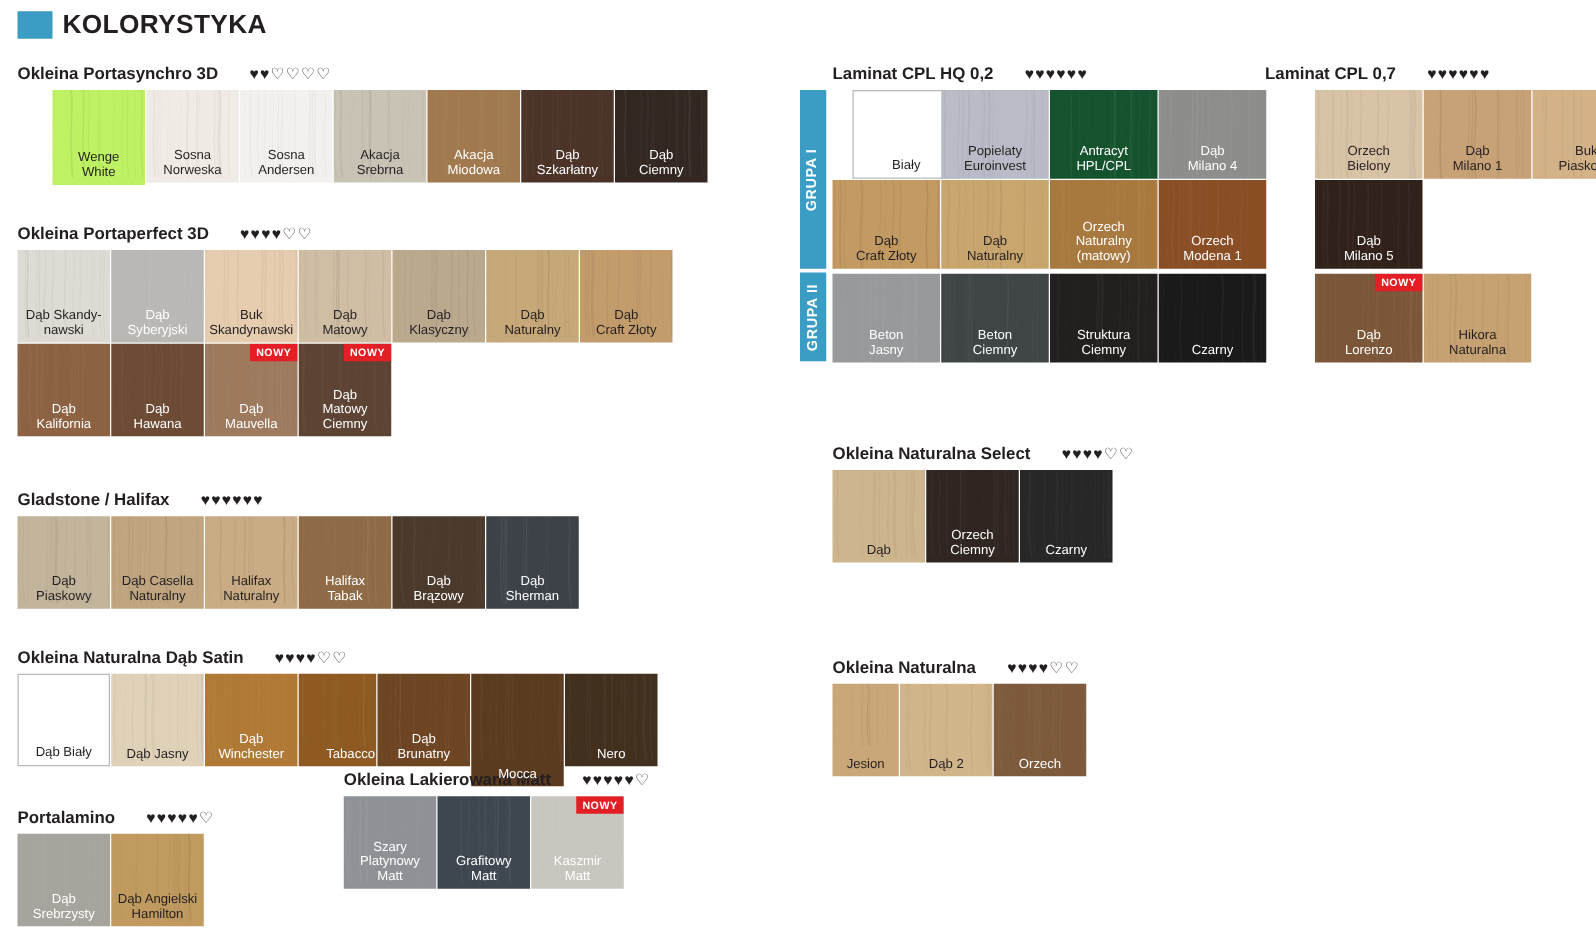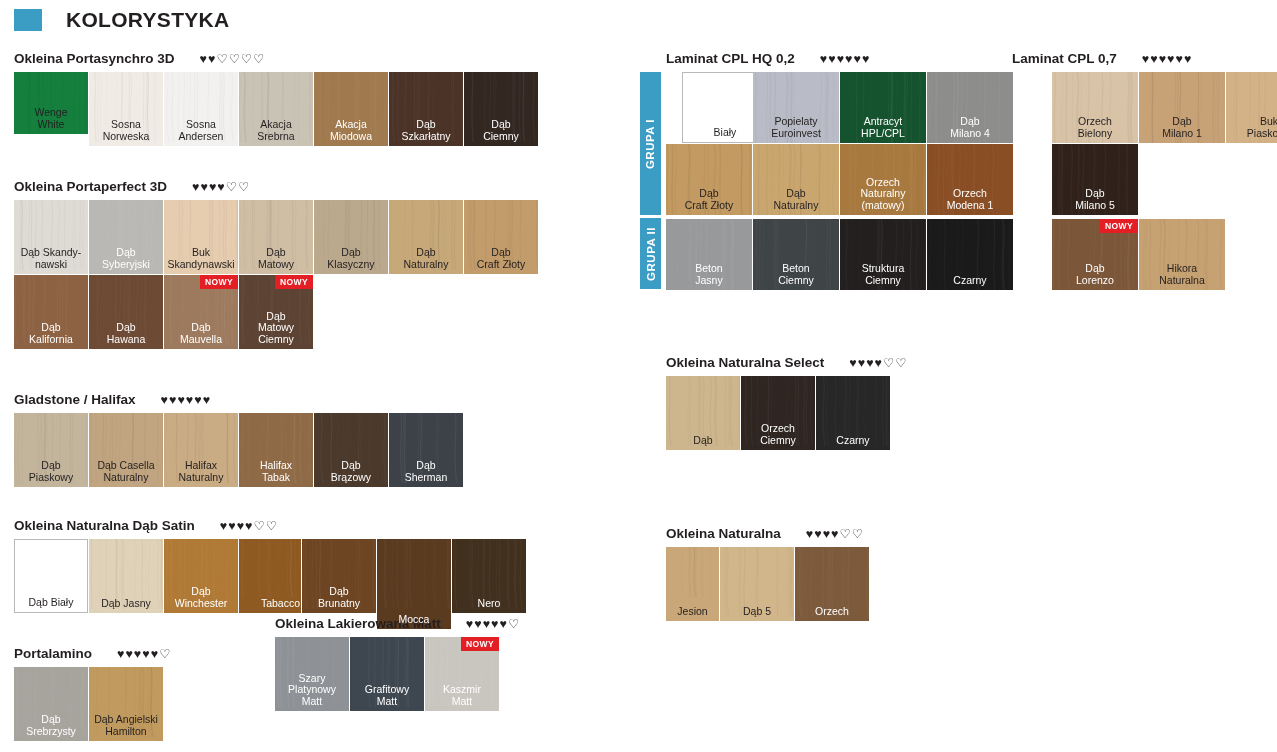--- a/index.html
+++ b/index.html
@@ -6,21 +6,21 @@
   html, body {
     margin: 0; padding: 0;
     width: 1277px; height: 752px;
     background: #ffffff;
     font-family: "Liberation Sans", sans-serif;
     overflow: hidden;
   }
   #page { position: relative; width: 1277px; height: 752px; }
 
   
-  .page-header { position: absolute; left: 14px; top: 8px; display: flex; align-items: center; gap: 24px; }
+  .page-header { position: absolute; left: 14px; top: 8px; display: flex; align-items: center; gap: 8px; }
   .header-swatch { width: 28px; height: 22px; background: #3b9dc4; }
   .header-title { font-size: 21px; font-weight: bold; color: #231f20; letter-spacing: .3px; }
 
   
   .group { position: absolute; }
   .group-head { display: flex; align-items: center; gap: 25px; margin-bottom: 5px; height: 17px; }
   .group-title { font-size: 13.5px; font-weight: bold; color: #231f20; white-space: nowrap; }
   .hearts { display: flex; gap: 1px; align-items: center; }
   .heart { font-size: 12.5px; line-height: 12px; color: #231f20; }
   .heart.empty { color: #231f20; }
@@ -87,21 +87,21 @@
         <div class="hearts">
           <span class="heart">♥</span>
           <span class="heart">♥</span>
           <span class="heart empty">♡</span>
           <span class="heart empty">♡</span>
           <span class="heart empty">♡</span>
           <span class="heart empty">♡</span>
         </div>
       </div>
       <div class="row">
-        <div class="sw" style="width: 74px; height: 62px; background: #15803d;">
+        <div class="sw" style="width: 74px; height: 76px; background: #bef264; margin-left: 28px;">
           <svg class="grain" viewBox="0 0 78 74" preserveAspectRatio="none">
             <path d="M75.3 0 C 77.8 18, 72.9 38, 76.8 74" stroke="rgba(0,0,0,0.08)" stroke-width="1.01" fill="none"></path>
             <path d="M15.6 0 C 18.0 18, 13.2 38, 17.0 74" stroke="rgba(0,0,0,0.08)" stroke-width="1.33" fill="none"></path>
             <path d="M51.0 0 C 54.4 18, 47.7 38, 53.0 74" stroke="rgba(0,0,0,0.08)" stroke-width="0.74" fill="none"></path>
             <path d="M58.1 0 C 61.7 18, 54.5 38, 60.3 74" stroke="rgba(0,0,0,0.08)" stroke-width="0.79" fill="none"></path>
             <path d="M69.3 0 C 70.8 18, 67.8 38, 70.2 74" stroke="rgba(0,0,0,0.08)" stroke-width="0.83" fill="none"></path>
             <path d="M39.2 0 C 40.4 18, 38.0 38, 39.9 74" stroke="rgba(0,0,0,0.08)" stroke-width="1.33" fill="none"></path>
             <path d="M0.2 0 C 4.2 18, -3.7 38, 2.6 74" stroke="rgba(0,0,0,0.08)" stroke-width="0.55" fill="none"></path>
             <path d="M62.9 0 C 65.0 18, 60.9 38, 64.2 74" stroke="rgba(0,0,0,0.08)" stroke-width="1.13" fill="none"></path>
             <path d="M25.8 0 C 28.5 18, 23.0 38, 27.4 74" stroke="rgba(0,0,0,0.08)" stroke-width="1.35" fill="none"></path>
@@ -1320,21 +1320,21 @@
             <path d="M73.4 0 C 76.1 18, 70.7 38, 75.0 74" stroke="rgba(0,0,0,0.08)" stroke-width="1.23" fill="none"></path>
             <path d="M21.3 0 C 24.6 18, 17.9 38, 23.3 74" stroke="rgba(0,0,0,0.08)" stroke-width="0.93" fill="none"></path>
             <path d="M25.3 0 C 28.9 18, 21.7 38, 27.4 74" stroke="rgba(0,0,0,0.08)" stroke-width="1.37" fill="none"></path>
             <path d="M39.9 0 C 41.6 18, 38.2 38, 40.9 74" stroke="rgba(0,0,0,0.08)" stroke-width="0.79" fill="none"></path>
             <path d="M19.7 0 C 21.6 18, 17.9 38, 20.9 74" stroke="rgba(0,0,0,0.08)" stroke-width="0.75" fill="none"></path>
             <path d="M75.2 0 C 77.6 18, 72.9 38, 76.6 74" stroke="rgba(0,0,0,0.08)" stroke-width="0.63" fill="none"></path>
             <path d="M4.8 0 C 6.3 18, 3.4 38, 5.7 74" stroke="rgba(0,0,0,0.08)" stroke-width="0.87" fill="none"></path>
             <path d="M75.1 0 C 78.4 18, 71.8 38, 77.1 74" stroke="rgba(0,0,0,0.08)" stroke-width="0.83" fill="none"></path>
             <path d="M6.5 0 C 9.8 18, 3.2 38, 8.5 74" stroke="rgba(0,0,0,0.08)" stroke-width="0.97" fill="none"></path>
           </svg>
-          <div class="cap">Dąb 5</div>
+          <div class="cap">Dąb 2</div>
         </div>
         <div class="sw" style="width: 74px; height: 74px; background: rgb(125, 90, 60);">
           <svg class="grain" viewBox="0 0 78 74" preserveAspectRatio="none">
             <path d="M76.0 0 C 78.9 18, 73.1 38, 77.7 74" stroke="rgba(255,255,255,0.07)" stroke-width="1.43" fill="none"></path>
             <path d="M34.1 0 C 37.8 18, 30.4 38, 36.3 74" stroke="rgba(255,255,255,0.07)" stroke-width="0.95" fill="none"></path>
             <path d="M52.6 0 C 55.9 18, 49.4 38, 54.6 74" stroke="rgba(255,255,255,0.07)" stroke-width="0.52" fill="none"></path>
             <path d="M8.2 0 C 11.0 18, 5.4 38, 9.9 74" stroke="rgba(255,255,255,0.07)" stroke-width="0.62" fill="none"></path>
             <path d="M11.2 0 C 14.8 18, 7.7 38, 13.4 74" stroke="rgba(255,255,255,0.07)" stroke-width="0.59" fill="none"></path>
             <path d="M16.3 0 C 20.1 18, 12.4 38, 18.6 74" stroke="rgba(255,255,255,0.07)" stroke-width="0.89" fill="none"></path>
             <path d="M55.8 0 C 57.7 18, 53.9 38, 56.9 74" stroke="rgba(255,255,255,0.07)" stroke-width="0.89" fill="none"></path>

